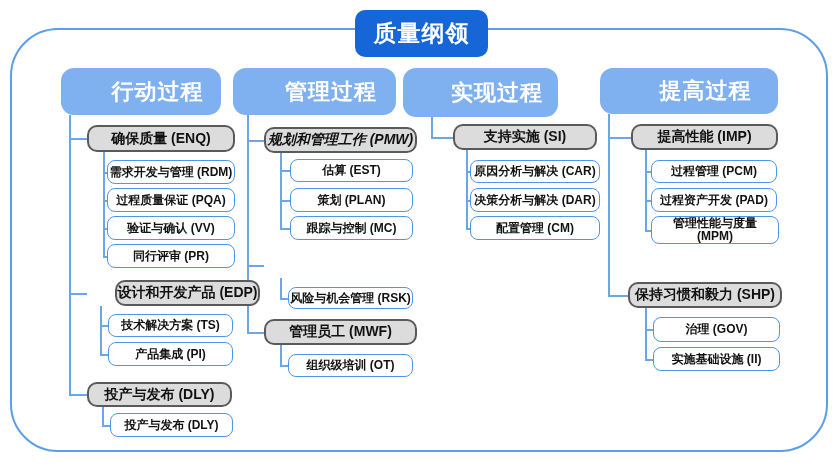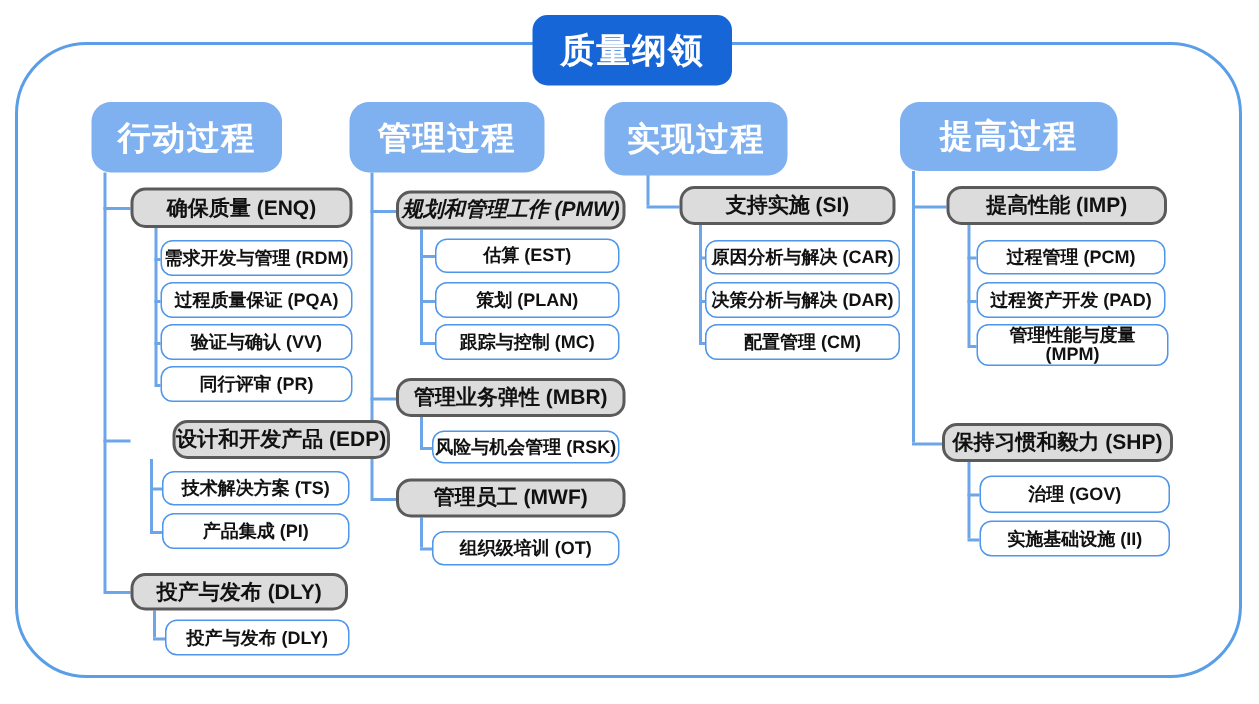--- a/index.html
+++ b/index.html
@@ -12,21 +12,21 @@
     border:2px solid #5B9EE8;border-radius:48px;background:#ffffff;box-sizing:border-box;
   }
   .title{
     position:absolute;left:355px;top:10px;width:133px;height:47px;
     background:#1766D8;border-radius:10px;color:#ffffff;font-weight:bold;font-size:23px;
     display:flex;align-items:center;justify-content:center;letter-spacing:1px;z-index:3;
   }
   .hdr{
     position:absolute;background:#7FB0F0;border-radius:13px;color:#ffffff;
     font-weight:bold;font-size:22px;letter-spacing:1px;display:flex;align-items:center;justify-content:center;
-    z-index:2;white-space:nowrap;
+    z-index:2;white-space:nowrap;padding-left:33px;
   }
   .g2{
     position:absolute;background:#DCDCDC;border:2px solid #5A5A5A;border-radius:10px;
     color:#111;font-weight:bold;font-size:14px;display:flex;align-items:center;justify-content:center;
     box-sizing:border-box;z-index:2;white-space:nowrap;
   }
   .g3{
     position:absolute;background:#ffffff;border:1.5px solid #4E96E9;border-radius:8px;
     color:#111;font-weight:bold;font-size:12px;display:flex;align-items:center;justify-content:center;
     box-sizing:border-box;z-index:2;white-space:nowrap;
@@ -55,21 +55,20 @@
 
   <div class="g3" style="left:107px;top:160px;width:128px;height:24px;">需求开发与管理 (RDM)</div>
   <div class="g3" style="left:107px;top:188px;width:128px;height:24px;">过程质量保证 (PQA)</div>
   <div class="g3" style="left:107px;top:216px;width:128px;height:24px;">验证与确认 (VV)</div>
   <div class="g3" style="left:107px;top:244px;width:128px;height:24px;">同行评审 (PR)</div>
   <div class="g3" style="left:108px;top:314px;width:125px;height:23px;">技术解决方案 (TS)</div>
   <div class="g3" style="left:108px;top:342px;width:125px;height:24px;">产品集成 (PI)</div>
   <div class="g3" style="left:110px;top:413px;width:123px;height:24px;">投产与发布 (DLY)</div>
 
   <div class="g2" style="left:264px;top:127px;width:153px;height:26px;font-style:italic;">规划和管理工作 (PMW)</div>
-  <div class="g2" style="left:264px;top:252px;width:153px;height:26px;">管理业务弹性 (MBR)</div>
   <div class="g2" style="left:264px;top:319px;width:153px;height:26px;">管理员工 (MWF)</div>
 
   <div class="g3" style="left:290px;top:159px;width:123px;height:23px;">估算 (EST)</div>
   <div class="g3" style="left:290px;top:188px;width:123px;height:24px;">策划 (PLAN)</div>
   <div class="g3" style="left:290px;top:216px;width:123px;height:24px;">跟踪与控制 (MC)</div>
   <div class="g3" style="left:288px;top:287px;width:125px;height:22px;">风险与机会管理 (RSK)</div>
   <div class="g3" style="left:288px;top:354px;width:125px;height:23px;">组织级培训 (OT)</div>
 
   <div class="g2" style="left:453px;top:124px;width:144px;height:26px;">支持实施 (SI)</div>
 

